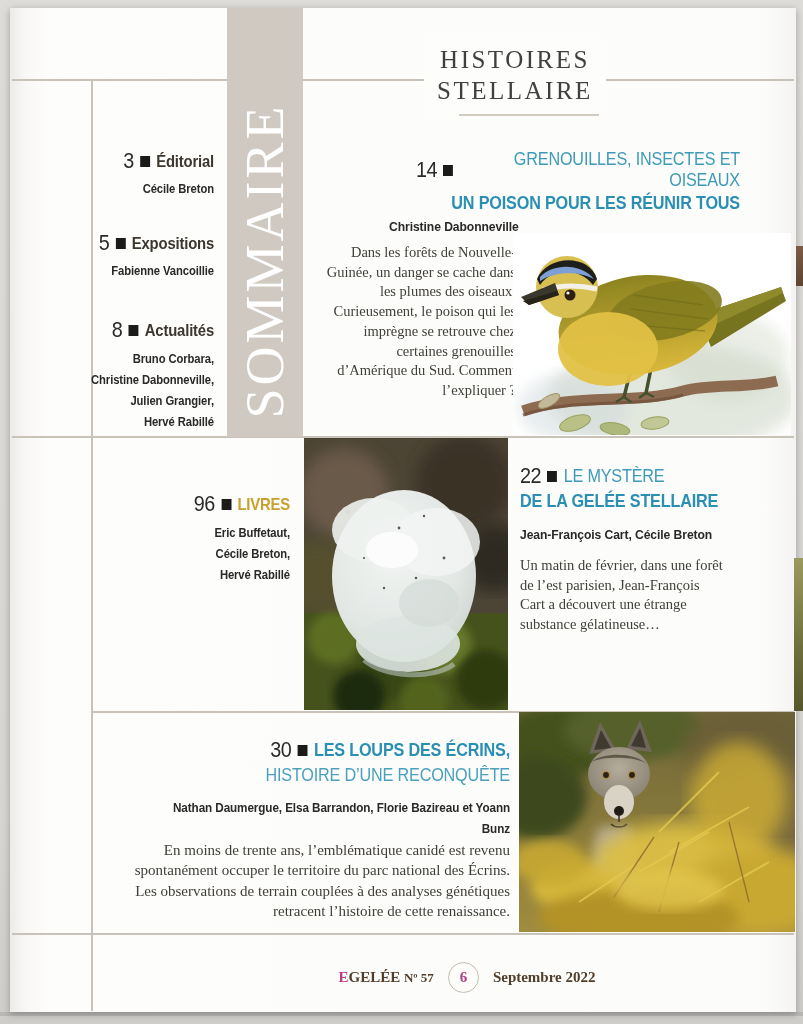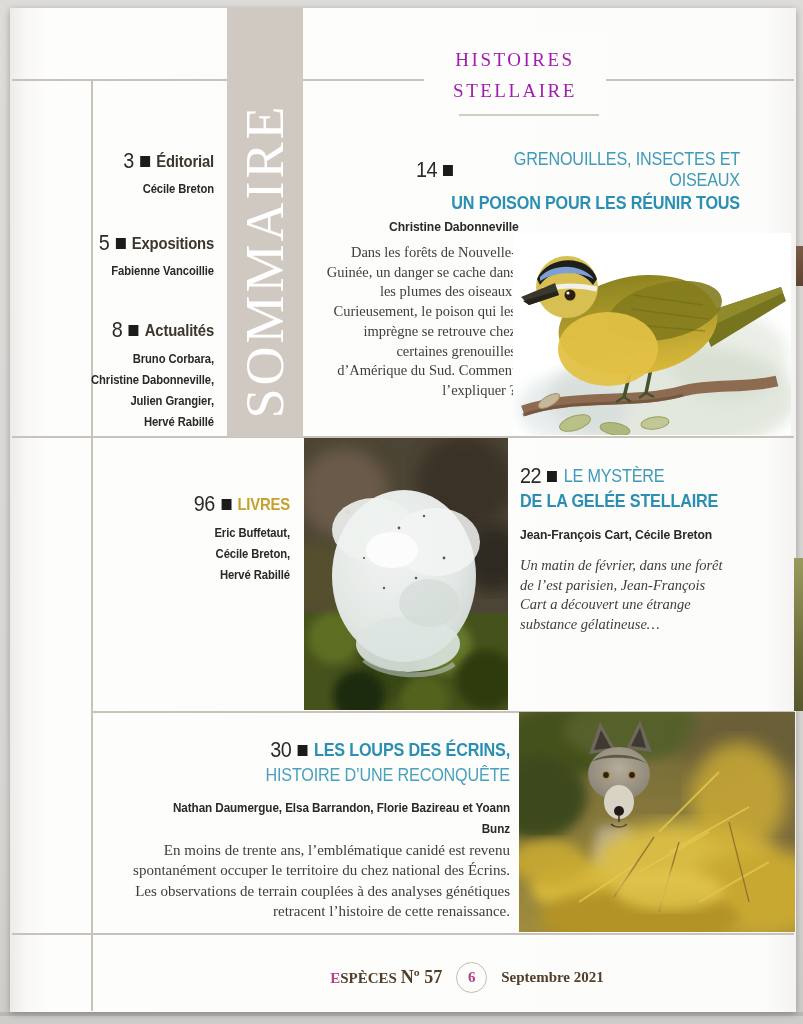--- a/index.html
+++ b/index.html
@@ -10,21 +10,21 @@
         background:linear-gradient(90deg,#ecebe8 0px,#f9f8f6 16px,#fdfdfc 40px,#fcfcfa 96%,#f4f3f1 100%);
         box-shadow:0 2px 7px rgba(0,0,0,.28);}
   .gridline{position:absolute;background:#c9c2b8;}
   .band{position:absolute;left:227px;top:8px;width:76px;height:429px;background:#cfc9c1;}
   .band .vtxt{position:absolute;left:50%;top:50%;
         transform:translate(-50%,-50%) rotate(-90deg) translateX(-38px);
         font-family:"Liberation Serif",serif;color:#ffffff;font-size:54px;
         letter-spacing:3px;white-space:nowrap;}
   .titlebox{position:absolute;left:424px;top:34px;width:182px;height:82px;
         background:#fdfdfc;display:flex;flex-direction:column;align-items:center;justify-content:center;}
-  .titlebox .tl{font-family:"Liberation Serif",serif;color:#a21caf;font-size:19px;
+  .titlebox .tl{font-family:"Liberation Serif",serif;color:#404040;font-size:25px;
         letter-spacing:2.5px;line-height:31px;}
   .trule{position:absolute;left:459px;top:114px;width:140px;height:2px;background:#d2cbc1;}
 
   
   .num{font-size:22px;color:#2b2b29;letter-spacing:-0.5px;}
   .sq{display:inline-block;width:11px;height:11px;background:#1b1b19;margin:0 7px;flex:none;}
   .entryrow{display:flex;align-items:center;}
   .j-end{justify-content:flex-end;} .j-start{justify-content:flex-start;}
   .lbl{font-weight:bold;font-size:16.5px;color:#3c362d;letter-spacing:-0.2px;}
   .gold{color:#c7a12c;} .magenta{color:#cb0f7d;}
@@ -220,33 +220,33 @@
 
   <div class="abs ta-l sx o-l" style="left:520px;top:463px;width:280px;">
     <div class="entryrow j-start">
       <span class="num">22</span>
       <span class="sq"></span>
       <span class="teal-r">LE MYSTÈRE</span>
     </div>
     <div class="teal-b hline2">DE LA GELÉE STELLAIRE</div>
   </div>
   <div class="abs authors sx o-l" style="left:520px;top:524px;font-size:13.5px;">Jean-François Cart, Cécile Breton</div>
-  <div class="abs serifp ta-l" style="left:520px;top:556px;width:206px;font-style:italic;">Un matin de février, dans une forêt de l’est parisien, Jean-François Cart a découvert une étrange substance gélatineuse…</div>
+  <div class="abs serifp ta-l" style="left:520px;top:556px;width:206px;">Un matin de février, dans une forêt de l’est parisien, Jean-François Cart a découvert une étrange substance gélatineuse…</div>
   <div class="sliver" style="left:794px;top:558px;width:9px;height:153px;background:linear-gradient(180deg,#9a9a5e,#6e6e3b 60%,#55562c);"></div>
 
   <div class="abs ta-r sx o-r" style="right:293px;top:737px;width:400px;">
     <div class="entryrow j-end">
       <span class="num">30</span>
       <span class="sq"></span>
       <span class="teal-b">LES LOUPS DES ÉCRINS,</span>
     </div>
     <div class="teal-l hline2">HISTOIRE D’UNE RECONQUÊTE</div>
   </div>
   <div class="abs authors ta-r sx o-r" style="right:293px;top:797px;width:400px;font-size:13px;">Nathan Daumergue, Elsa Barrandon, Florie Bazireau et Yoann Bunz</div>
-  <div class="abs serifp ta-r" style="right:293px;top:840px;width:387px;font-size:15px;">En moins de trente ans, l’emblématique canidé est revenu spontanément occuper le territoire du chez national des Écrins. Les observations de terrain couplées à des analyses génétiques retracent l’histoire de cette renaissance.</div>
+  <div class="abs serifp ta-r" style="right:293px;top:840px;width:387px;font-size:15px;">En moins de trente ans, l’emblématique canidé est revenu spontanément occuper le territoire du parc national des Écrins. Les observations de terrain couplées à des analyses génétiques retracent l’histoire de cette renaissance.</div>
 
   <div class="imgbox" style="left:519px;top:712px;width:276px;height:220px;">
     <svg width="276" height="220" viewBox="0 0 276 220" xmlns="http://www.w3.org/2000/svg">
       <defs>
         <filter id="w1">
             <feGaussianBlur stdDeviation="6"></feGaussianBlur>
           </filter>
         <filter id="w2">
             <feGaussianBlur stdDeviation="9"></feGaussianBlur>
           </filter>
@@ -284,23 +284,23 @@
       <ellipse cx="220" cy="85" rx="48" ry="55" fill="#cfae36" filter="url(#w2)" opacity="0.8"></ellipse>
       <ellipse cx="30" cy="150" rx="38" ry="22" fill="#c7a930" filter="url(#w1)" opacity="0.9"></ellipse>
       <path d="M140 120 L200 60 M150 140 L230 95 M120 160 L190 120 M60 190 L120 150 M180 190 L250 150" stroke="#e3c94f" stroke-width="2" opacity="0.8"></path>
       <path d="M135 125 L95 185 M160 130 L140 200 M210 110 L230 190" stroke="#8a6a30" stroke-width="1.4" opacity="0.8"></path>
       <ellipse cx="150" cy="178" rx="55" ry="20" fill="#e0c44c" filter="url(#w1)" opacity="0.85"></ellipse>
     </svg>
   </div>
 
   <div class="footer">
     <span>
-      <span class="einit">E</span><span>SPÈCES</span>
-      <span style="font-size:18px;">Nº 57</span>
+      <span class="einit">E</span><span>GELÉE</span>
+      <span style="font-size:13px;">Nº 57</span>
     </span>
     <span class="pcircle">
       <span>6</span>
     </span>
-    <span>Septembre 2021</span>
+    <span>Septembre 2022</span>
   </div>
 
   <div class="abs" style="left:0;top:1012px;width:803px;height:4px;background:rgba(0,0,0,0.10);"></div>
 </div>
 
 </body></html>

